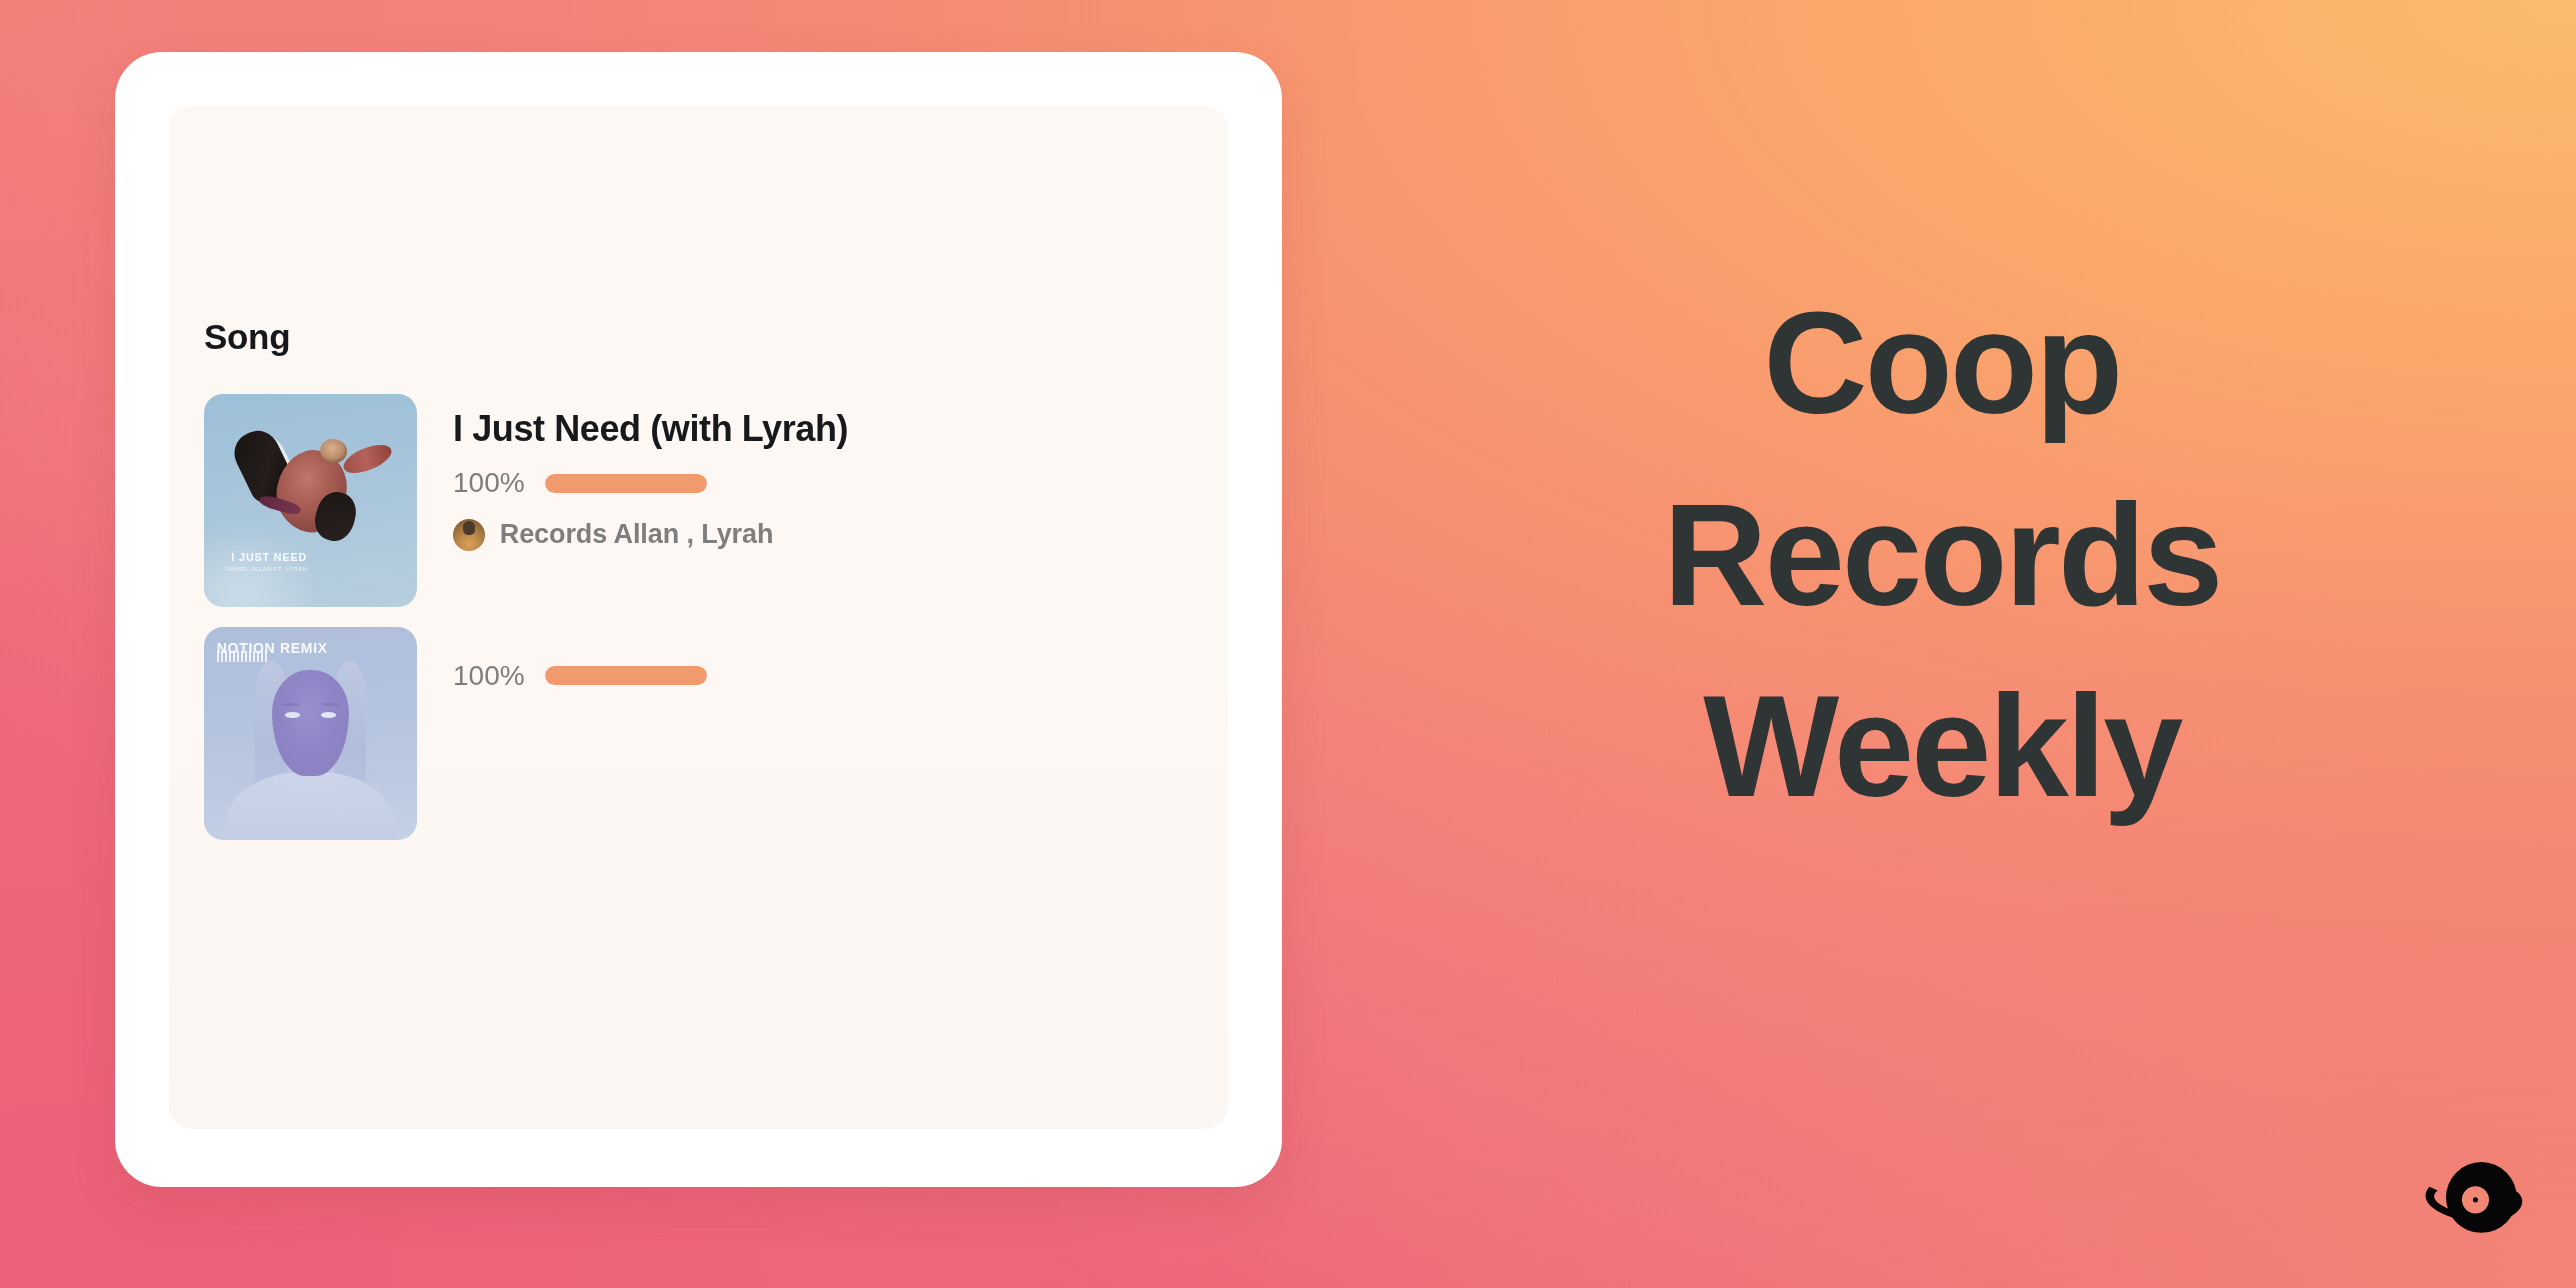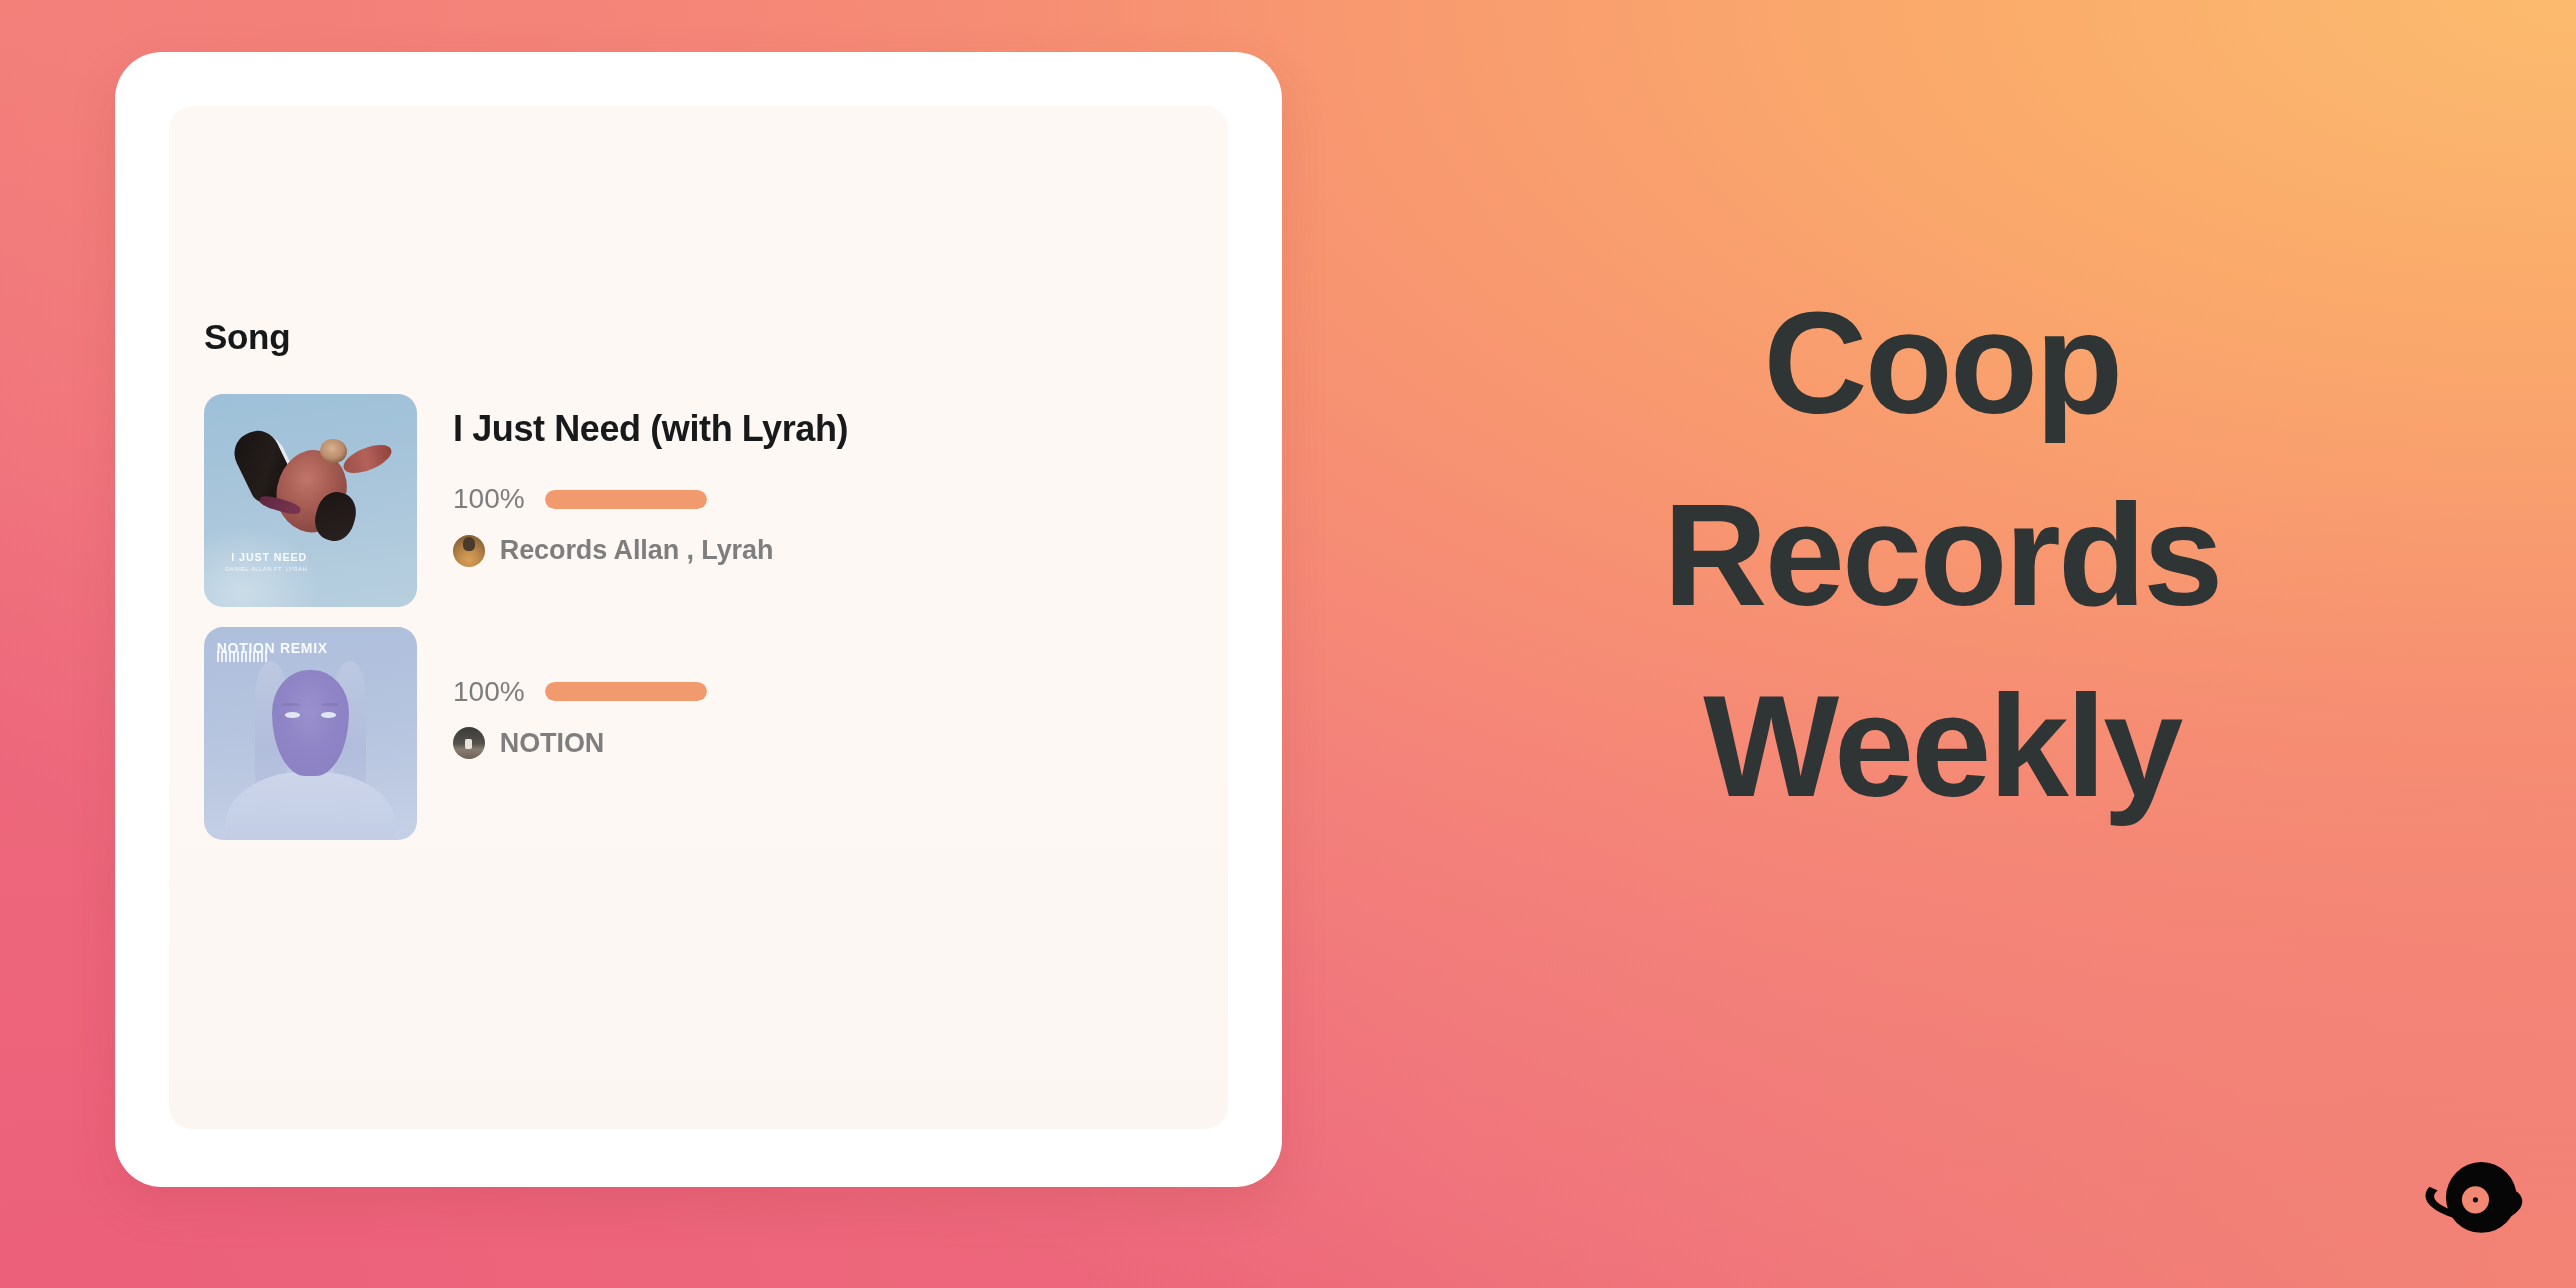--- a/index.html
+++ b/index.html
@@ -245,21 +245,21 @@
     font-weight: 700;
     color: #17191B;
     letter-spacing: -0.4px;
     line-height: 1.12;
     white-space: nowrap;
   }
   .song-progress-line {
     display: flex;
     align-items: center;
     gap: 20px;
-    margin-top: 36px;
+    margin-top: 20px;
     text-align: right;
   }
   .song-percent {
     font-size: 28px;
     font-weight: 400;
     color: #7D7D7D;
     line-height: 1;
     min-width: 0;
   }
   .progress-track {
@@ -408,24 +408,20 @@
 
         <div class="song-meta">
 
           <div class="song-progress-line">
             <div class="song-percent">100%</div>
             <div class="progress-track">
               <div class="progress-fill" id="progress-fill-1" style="width: 100%;"></div>
             </div>
           </div>
 
-          <div class="song-artist-line">
-            <div class="artist-avatar" id="artist-avatar-1"></div>
-            <div class="artist-name">NOTION</div>
-          </div>
         </div>
       </div>
 
     </div>
   </div>
 </div>
 
 <div id="hero-title">
   <span class="hero-line">Coop</span>
   <span class="hero-line">Records</span>

